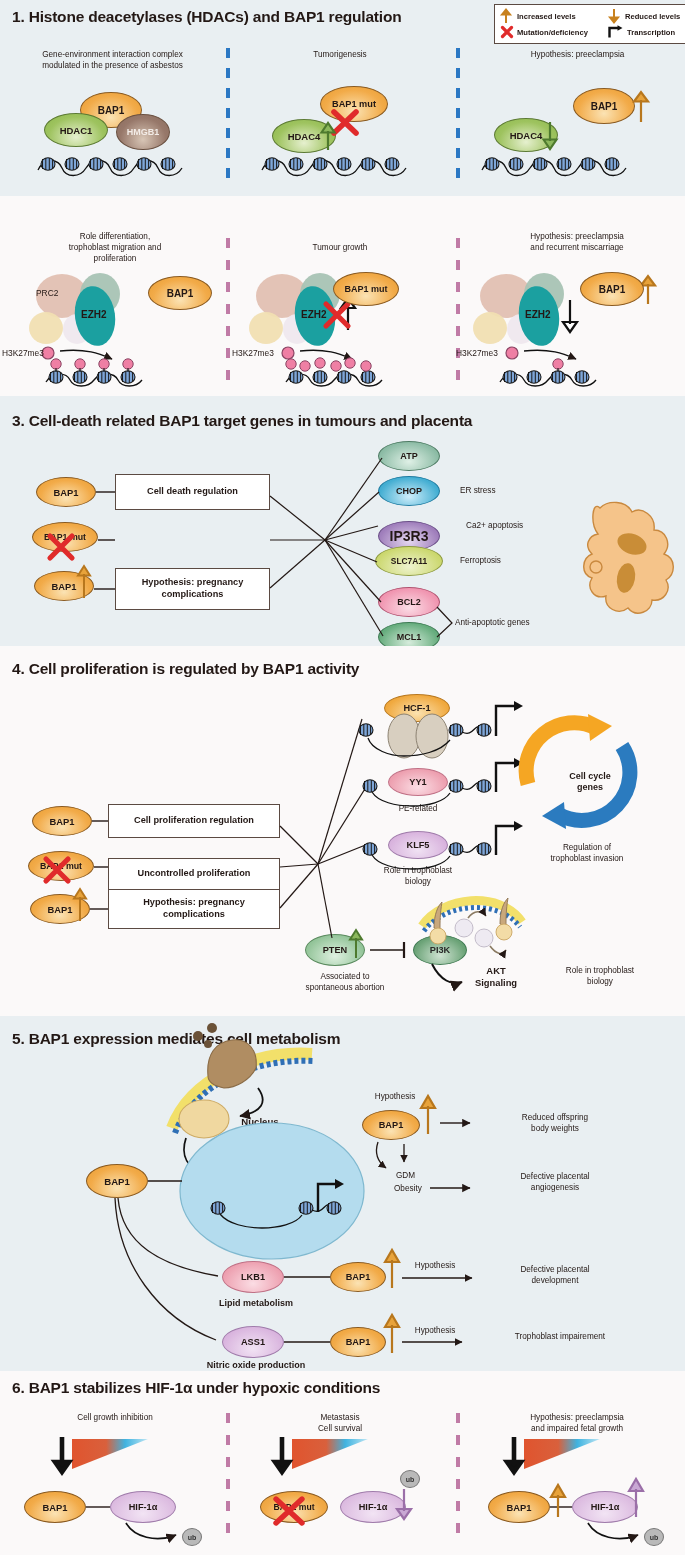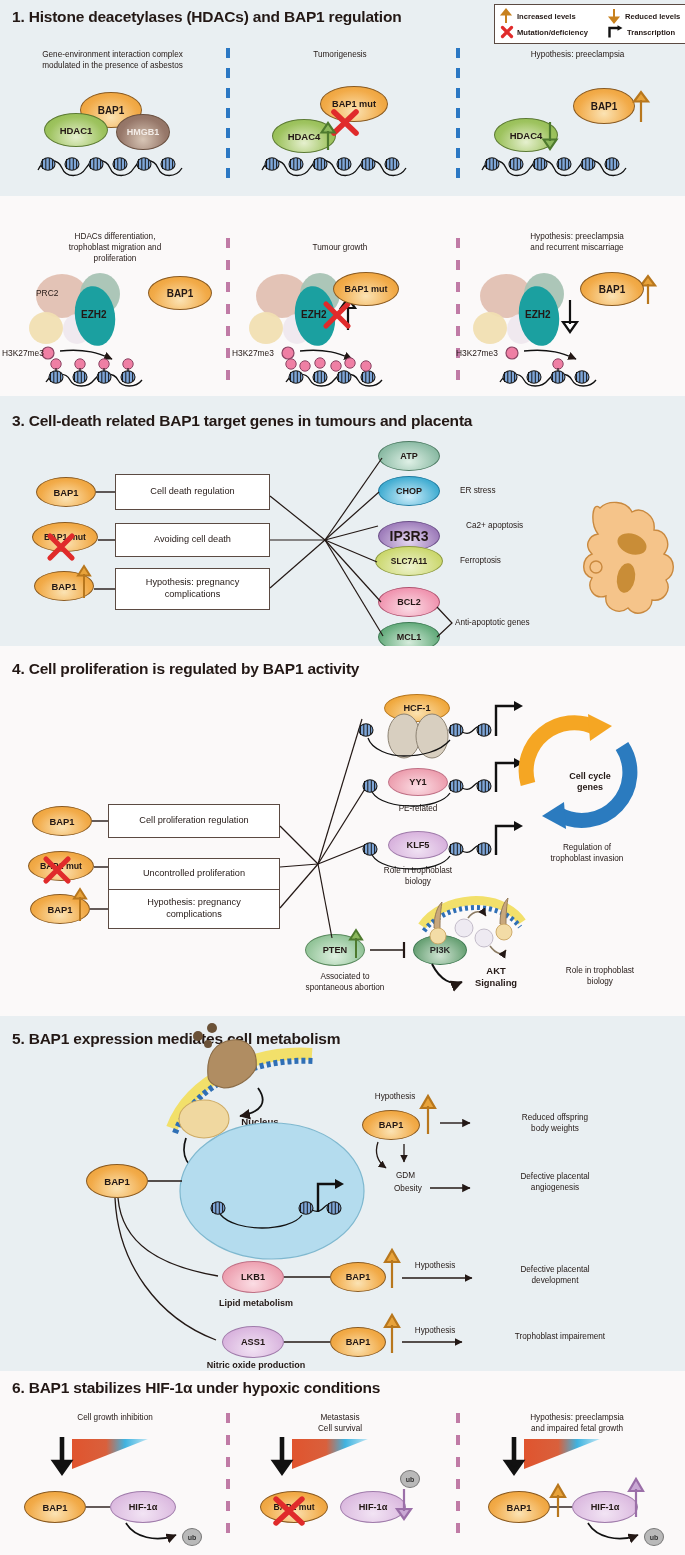--- a/index.html
+++ b/index.html
@@ -17,21 +17,21 @@
        border-radius:50%;font-weight:bold;color:#231815;text-align:center;
        box-sizing:border-box;}
   .ob{border:1.1px solid #8a5a20;background:
       radial-gradient(ellipse at 50% 72%,#fbe3b4 0%,#f2ab49 62%,#e79b30 100%);}
   .gb{border:1.1px solid #5c7a33;background:
       radial-gradient(ellipse at 50% 72%,#e6f0cf 0%,#9ec35f 62%,#8bb84b 100%);}
   .brb{border:1.1px solid #6a5040;background:
       radial-gradient(ellipse at 50% 72%,#d8c6b6 0%,#97786a 62%,#8b6d5e 100%);}
   .box{position:absolute;background:#fff;border:1.2px solid #5b4a42;
        display:flex;align-items:center;justify-content:center;text-align:center;
-       font-size:9.2px;font-weight:normal;color:#231815;line-height:1.3;box-sizing:border-box;}
+       font-size:9.2px;font-weight:bold;color:#231815;line-height:1.3;box-sizing:border-box;}
   .vdashb{position:absolute;width:4px;background:
      repeating-linear-gradient(to bottom,#2b78c4 0 10px,transparent 10px 20px);}
   .vdashp{position:absolute;width:4px;background:
      repeating-linear-gradient(to bottom,#c07ba6 0 10px,transparent 10px 22px);}
   .legend{position:absolute;border:1.4px solid #5b4a42;background:#fff;box-sizing:border-box;}
   .leg-row{display:flex;align-items:center;height:50%;}
   .leg-it{display:flex;align-items:center;font-size:7.6px;color:#231815;}
   svg{display:block;overflow:visible;}
   .ovl{position:absolute;left:0;top:0;pointer-events:none;}
 </style>
@@ -154,21 +154,21 @@
       <use href="#nuc" transform="translate(588,164)"></use>
         <use href="#nuc" transform="translate(612,164)"></use>
     </svg>
   </div>
 
   <div class="panel p-white" style="top:196px;height:200px;">
 
     <div class="vdashp" style="left:226px;top:42px;height:150px;"></div>
     <div class="vdashp" style="left:456px;top:42px;height:150px;"></div>
 
-    <div class="cap" style="left:20px;top:36px;width:190px;">HDACs differentiation,</div>
+    <div class="cap" style="left:20px;top:36px;width:190px;">Role differentiation,</div>
     <div class="cap" style="left:20px;top:47px;width:190px;">trophoblast migration and</div>
     <div class="cap" style="left:20px;top:58px;width:190px;">proliferation</div>
     <div class="cap" style="left:250px;top:47px;width:180px;">Tumour growth</div>
     <div class="cap" style="left:478px;top:36px;width:198px;">Hypothesis: preeclampsia</div>
     <div class="cap" style="left:478px;top:47px;width:198px;">and recurrent miscarriage</div>
 
     <svg class="ovl" width="685" height="200">
       <ellipse cx="62" cy="100" rx="26" ry="22" fill="#e2c0b2" opacity=".95"></ellipse>
       <ellipse cx="100" cy="98" rx="20" ry="21" fill="#a8c3b4" opacity=".95"></ellipse>
       <ellipse cx="46" cy="132" rx="17" ry="16" fill="#f1dfb2" opacity=".95"></ellipse>
@@ -252,23 +252,20 @@
 
   <div class="panel p-blue" style="top:396px;height:250px;padding-left:31px;">
     <div class="sect-title t16" style="left:12px;top:16px;">3. Cell-death related BAP1 target genes in tumours and placenta</div>
 
     <div class="ell ob" style="left:36px;top:81px;width:60px;height:30px;font-size:9.4px;">BAP1</div>
     <div class="box" style="left:115px;top:78px;width:155px;height:36px;">
       <span>Cell death regulation</span>
     </div>
 
     <div class="ell ob" style="left:32px;top:126px;width:66px;height:30px;font-size:8.8px;">BAP1 mut</div>
-    <div class="box" style="left:115px;top:127px;width:155px;height:34px;">
-      <span>Avoiding cell death</span>
-    </div>
 
     <div class="ell ob" style="left:34px;top:175px;width:60px;height:30px;font-size:9.4px;">BAP1</div>
     <div class="box" style="left:115px;top:172px;width:155px;height:42px;flex-direction:column;">
       <span>Hypothesis: pregnancy</span>
       <span>complications</span>
     </div>
 
     <div class="ell" style="left:378px;top:45px;width:62px;height:30px;font-size:9px;border:1.2px solid #4d7b63;background:radial-gradient(ellipse at 50% 70%,#dff0e6 0%,#8dbca6 70%,#7bb194 100%);">ATP</div>
     <div class="ell" style="left:378px;top:80px;width:62px;height:30px;font-size:9px;border:1.2px solid #1e7ba0;background:radial-gradient(ellipse at 50% 70%,#cfeefb 0%,#44aed2 70%,#2ea3cb 100%);">CHOP</div>
     <div class="ell" style="left:378px;top:125px;width:62px;height:30px;font-size:14px;border:1.2px solid #6b4e88;background:radial-gradient(ellipse at 50% 70%,#e4d7ef 0%,#a07fbc 70%,#9170b0 100%);">IP3R3</div>

